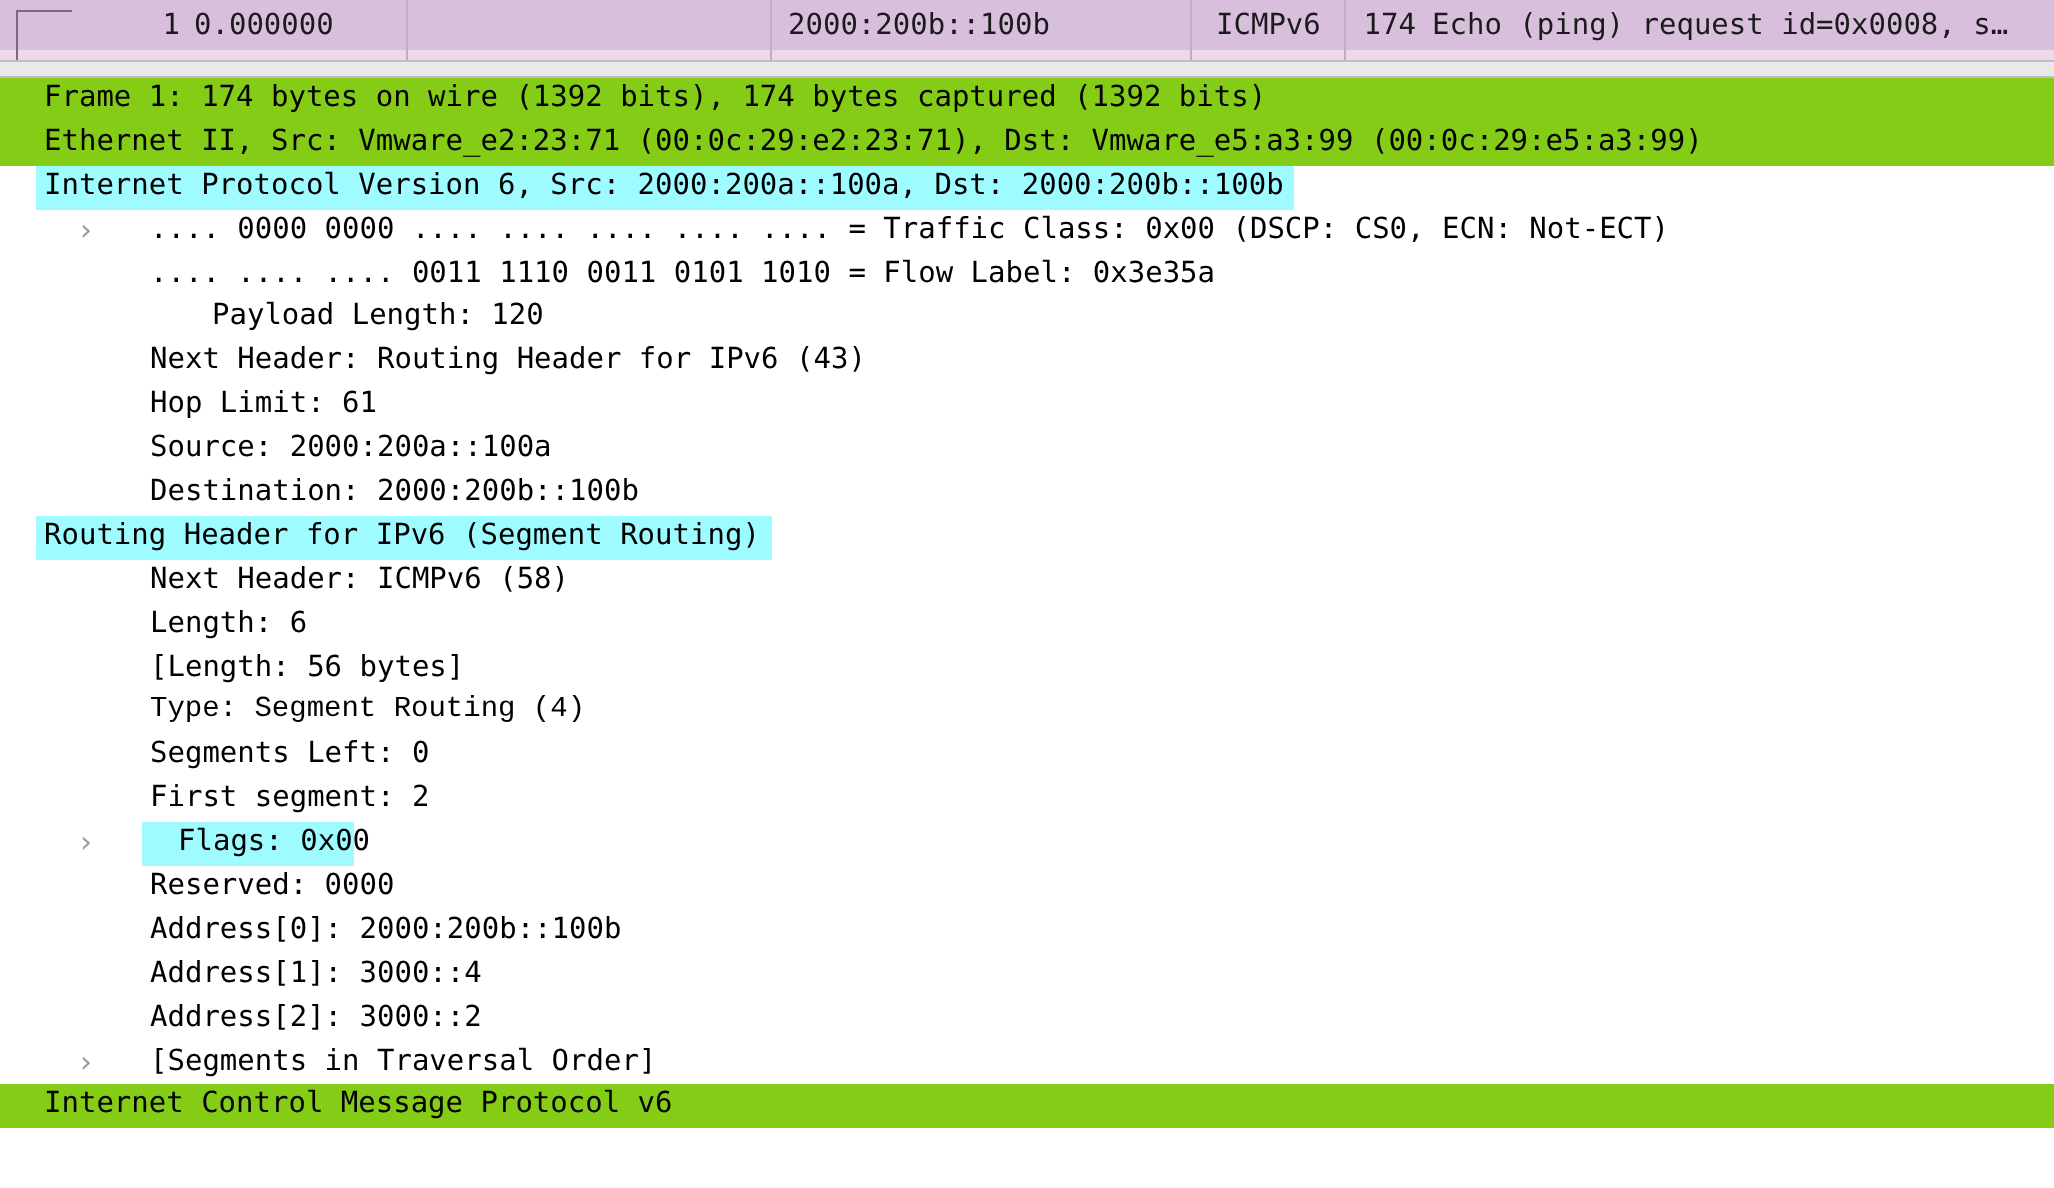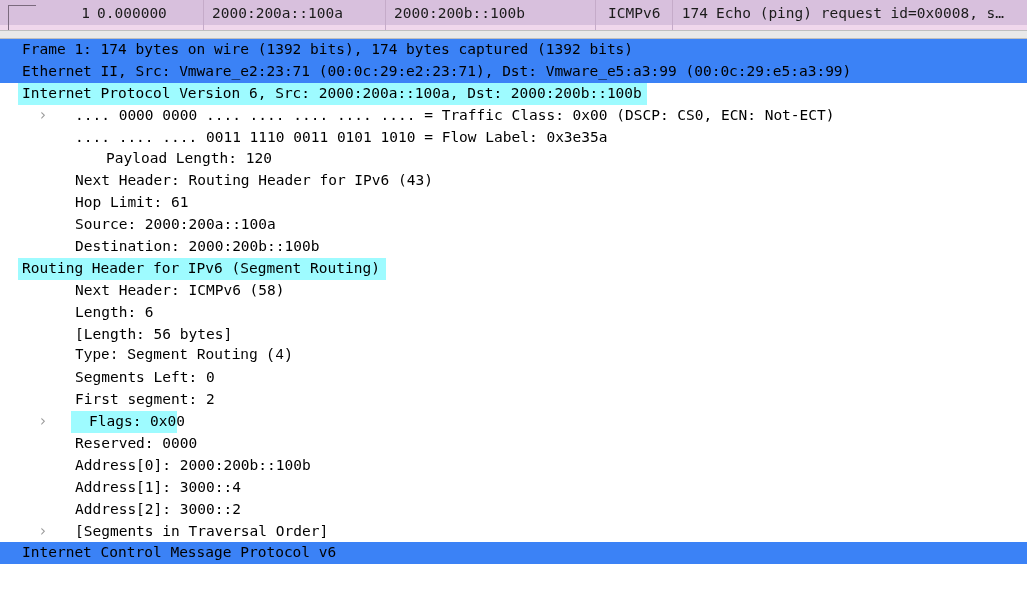--- a/index.html
+++ b/index.html
@@ -88,21 +88,21 @@
   }
   .drow {
     position: relative;
     width: 1027px;
     height: 21.9px;
     line-height: 21.9px;
     white-space: nowrap;
     box-sizing: border-box;
   }
   .drow.alt {
-    background: #3b82f6;
+    background: #84cc16;
   }
   .drow .hl {
     position: absolute;
     top: 0;
     height: 21.9px;
     background: #9efbff;
     z-index: 0;
   }
   .drow .twisty {
     position: absolute;
@@ -134,21 +134,20 @@
   <div class="plist-row">
     <div class="underline"></div>
     <div class="col-sep" style="left:203px"></div>
     <div class="col-sep" style="left:385px"></div>
     <div class="col-sep" style="left:595px"></div>
     <div class="col-sep" style="left:672px"></div>
     <div class="focus-rect"></div>
 
     <div class="pcell r" style="left:40px; width:50px;">1</div>
     <div class="pcell" style="left:97px;">0.000000</div>
-    <div class="pcell" style="left:212px;">2000:200a::100a</div>
     <div class="pcell" style="left:394px;">2000:200b::100b</div>
     <div class="pcell" style="left:608px;">ICMPv6</div>
     <div class="pcell r" style="left:660px; width:48px;">174</div>
     <div class="pcell" style="left:716px;">Echo (ping) request id=0x0008, s…</div>
   </div>
 </div>
 
 <div id="pane-sep"></div>
 
 <div id="detail-tree">

